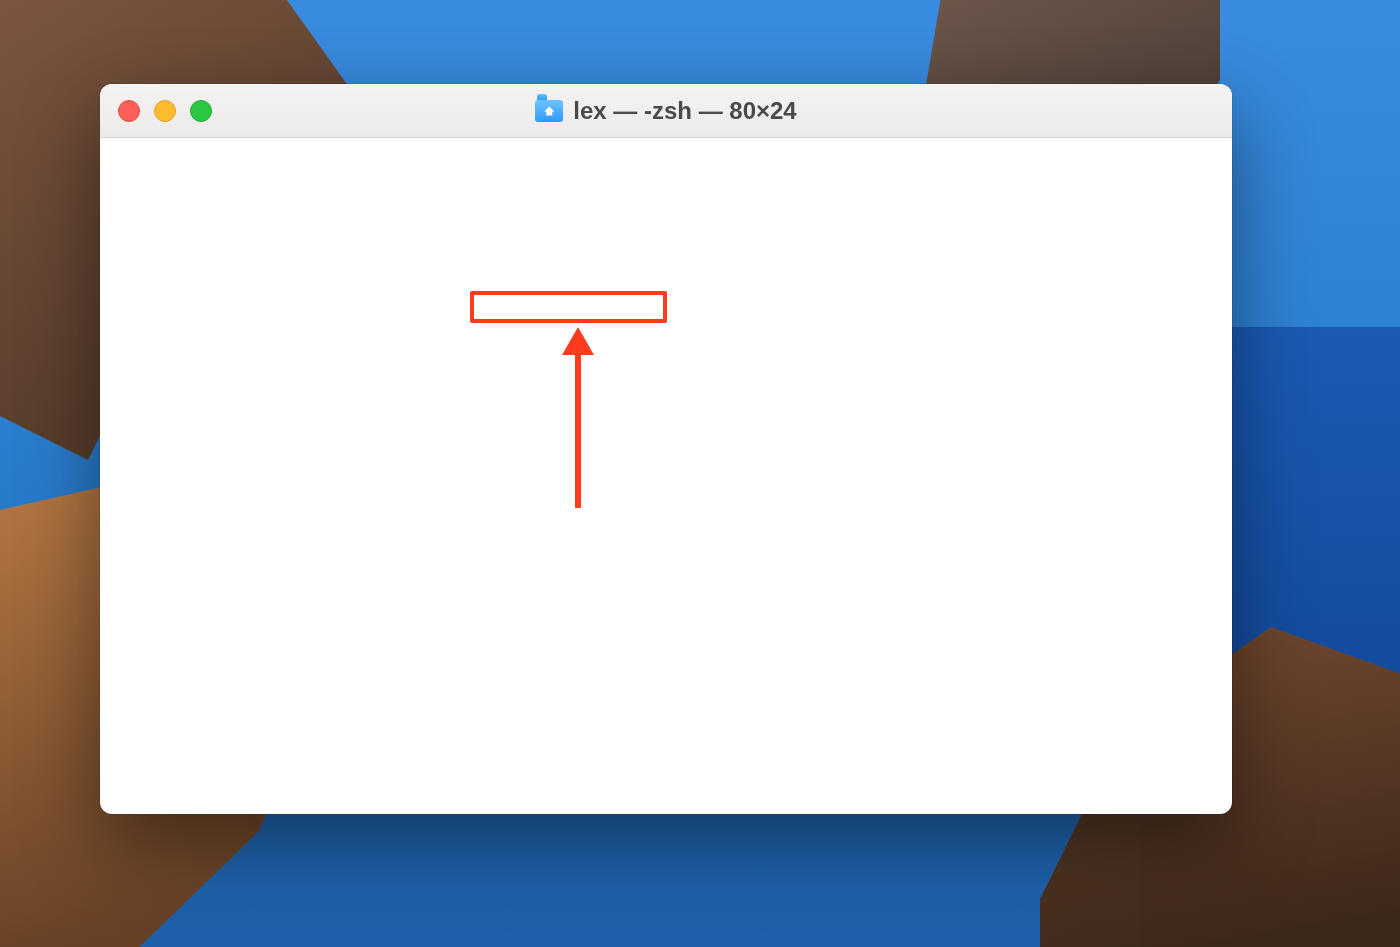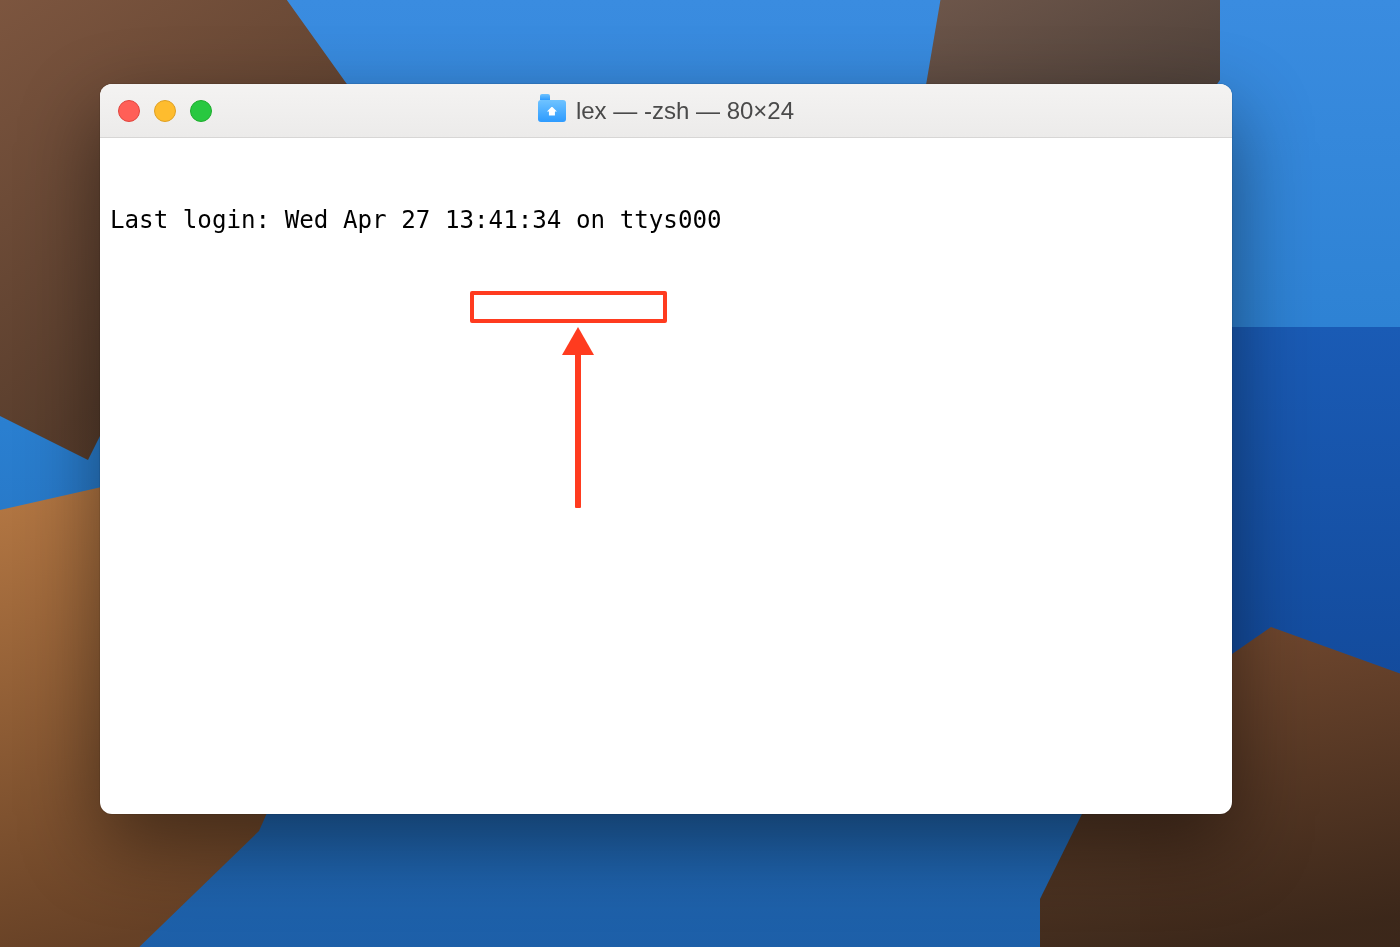--- a/index.html
+++ b/index.html
@@ -89,21 +89,21 @@
     .tl { width: 22px; height: 22px; border-radius: 50%; }
     .tl-close    { background: #ff5f57; border: 1px solid #e1463e; }
     .tl-minimize { background: #febc2e; border: 1px solid #dfa023; }
     .tl-zoom     { background: #28c840; border: 1px solid #1dad2c; }
     .title-center {
       margin: 0 auto;
       display: flex;
       align-items: center;
       gap: 10px;
       font-size: 24px;
-      font-weight: 400;
+      font-weight: 700;
       color: #4a4a4a;
     }
     .title-center .home-icon {
       width: 28px; height: 22px;
       background: linear-gradient(180deg, #6fc3ff, #2d9bff);
       border-radius: 3px;
       position: relative;
     }
     .title-center .home-icon::before {
       content: "";
@@ -182,20 +182,19 @@
       <div class="tl tl-minimize"></div>
       <div class="tl tl-zoom"></div>
     </div>
     <div class="title-center">
       <span class="home-icon"></span>
       <span>lex — -zsh — 80×24</span>
     </div>
   </div>
 
   <div class="terminal-body">
-    <span class="line">Last login: Wed Apr 27 13:41:34 on ttys000</span>
 
     
     <div id="hlbox" class="highlight-box" style="left: 370.062px; top: 153px; width: 196.75px; height: 32px;"></div>
     <div id="arrowhead" class="arrow arrow-head" style="left: 462.275px; top: 189px;"></div>
     <div id="arrowstem" class="arrow arrow-stem" style="left: 475.275px; top: 215px; height: 155px;"></div>
   </div>
 </div>
 
 </body></html>

